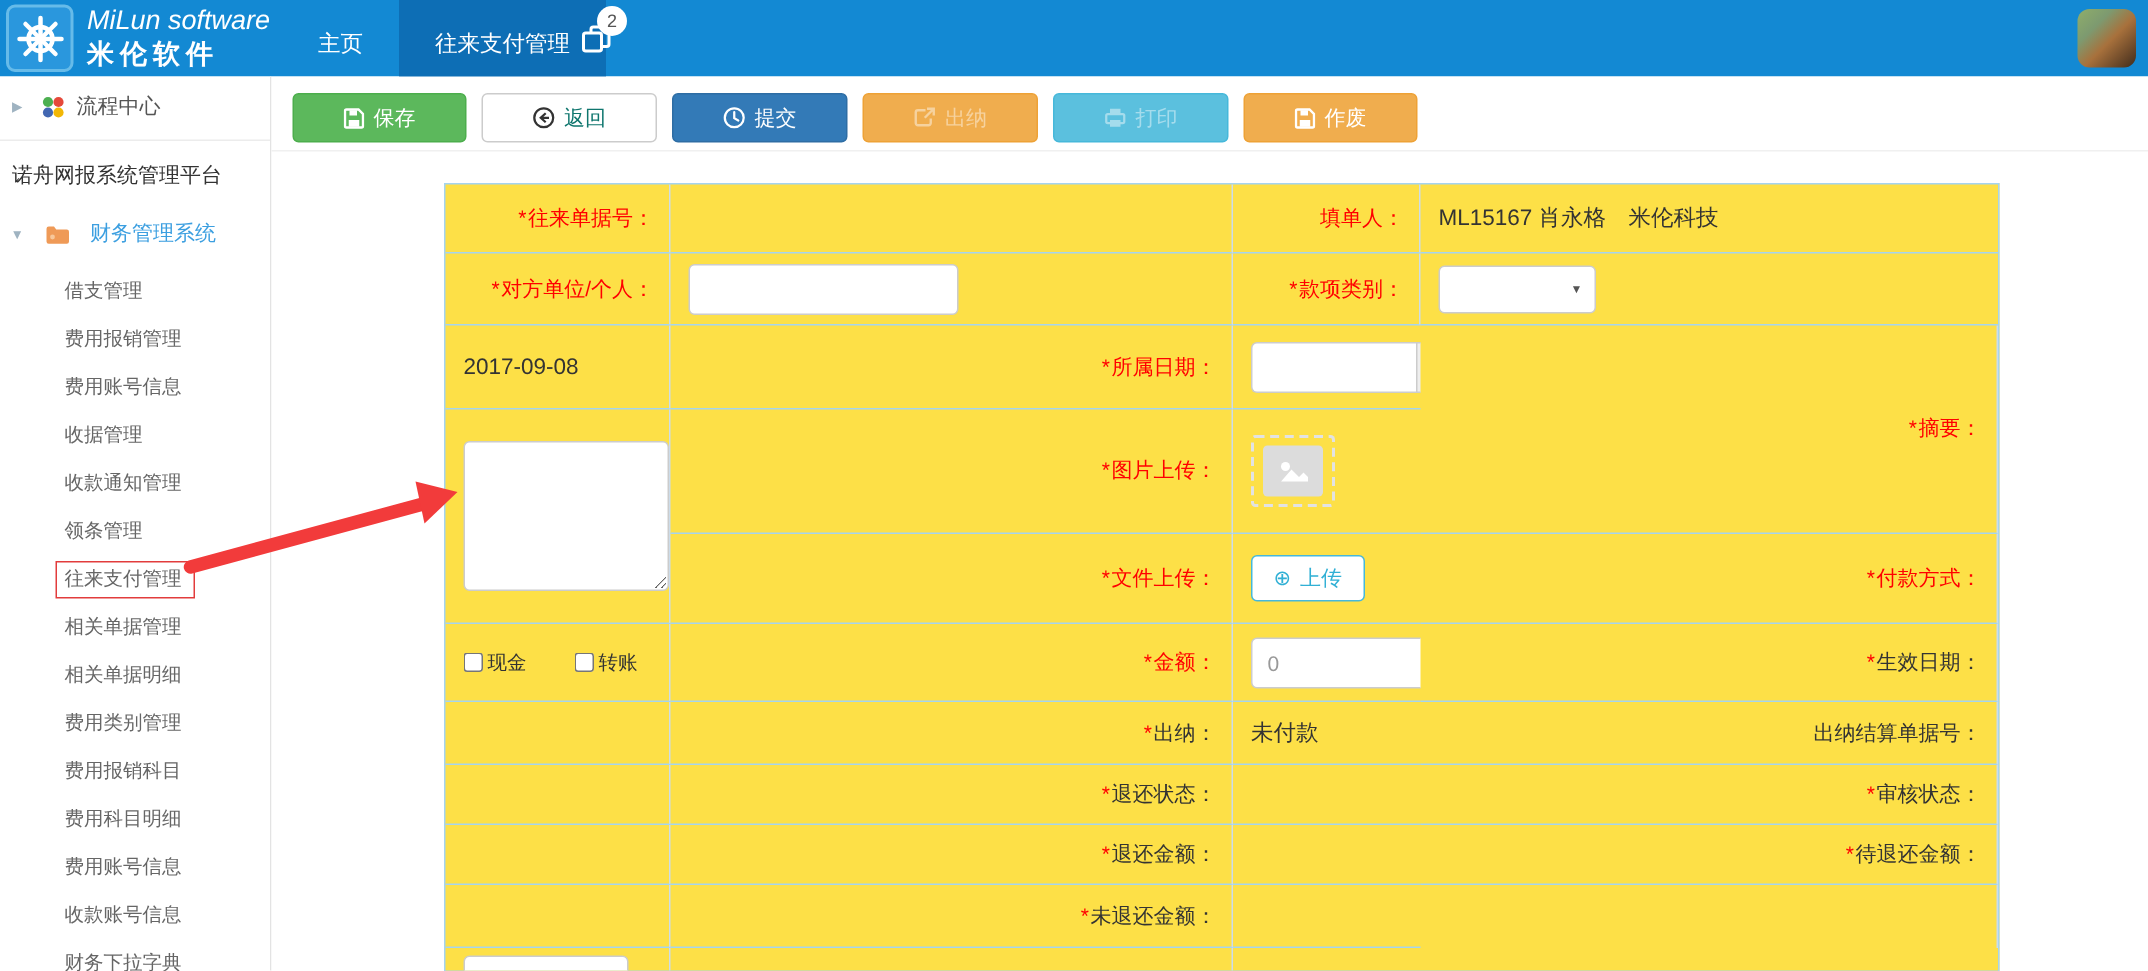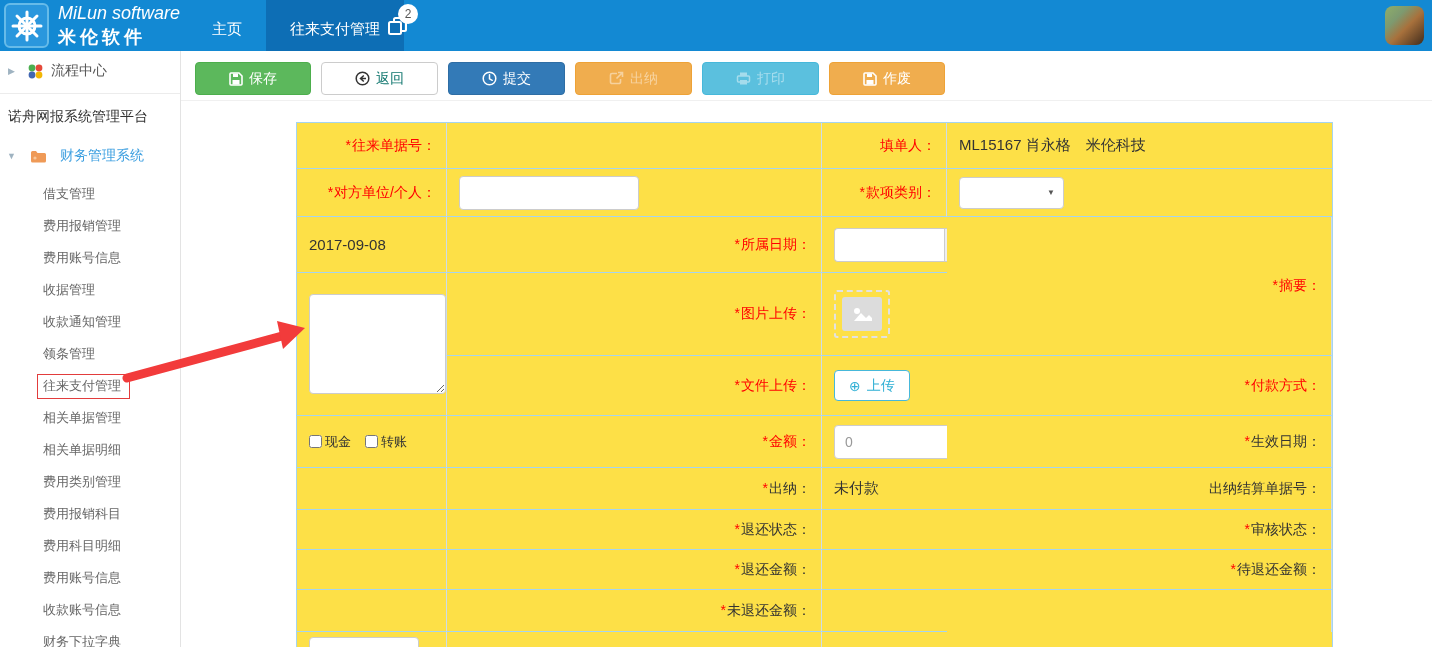--- a/index.html
+++ b/index.html
@@ -81,21 +81,21 @@
   .date-addon { width:38px; height:34px; background:#eee; border:1px solid #ccc; border-radius:0 4px 4px 0;
     display:flex; align-items:center; justify-content:center; cursor:pointer; }
   .date-sep { margin:0 2px; font-size:14px; color:#333; }
   textarea.summary { width:303px; height:100px; border:1px solid #ccc; border-radius:4px; resize:both;
     font-family:inherit; font-size:14px; padding:6px; outline:none; }
   .img-drop { width:56px; height:48px; border:2px dashed #e2e2e2; border-radius:3px; margin-left:12px;
     display:flex; align-items:center; justify-content:center; cursor:pointer; }
   .img-drop-inner { width:40px; height:34px; background:#dcdcdc; border-radius:3px; display:flex; align-items:center; justify-content:center; }
   .upload-btn { height:31px; padding:0 14px; background:#fff; border:1px solid #46b8da; border-radius:4px;
     color:#31b0d5; font-size:14px; display:flex; align-items:center; gap:6px; cursor:pointer; font-family:inherit; }
-  .chk-group { display:flex; align-items:flex-start; gap:14px; font-size:13px; color:#333; }
+  .chk-group { display:flex; align-items:flex-start; gap:32px; font-size:13px; color:#333; }
   .chk-group label { display:flex; align-items:center; gap:3px; cursor:pointer; }
   .amount-input { width:180px; height:34px; border:1px solid #ccc; border-radius:4px; padding:0 10px;
     font-size:14px; font-family:inherit; color:#999; outline:none; }
   .partial-cell { align-items:flex-start; border-bottom:none; }
   .partial-cell input { margin-top:5px; width:110px; height:34px; border:1px solid #ccc; border-radius:4px 4px 0 0; }
 </style>
 </head>
 <body>
 
 <div class="navbar">

